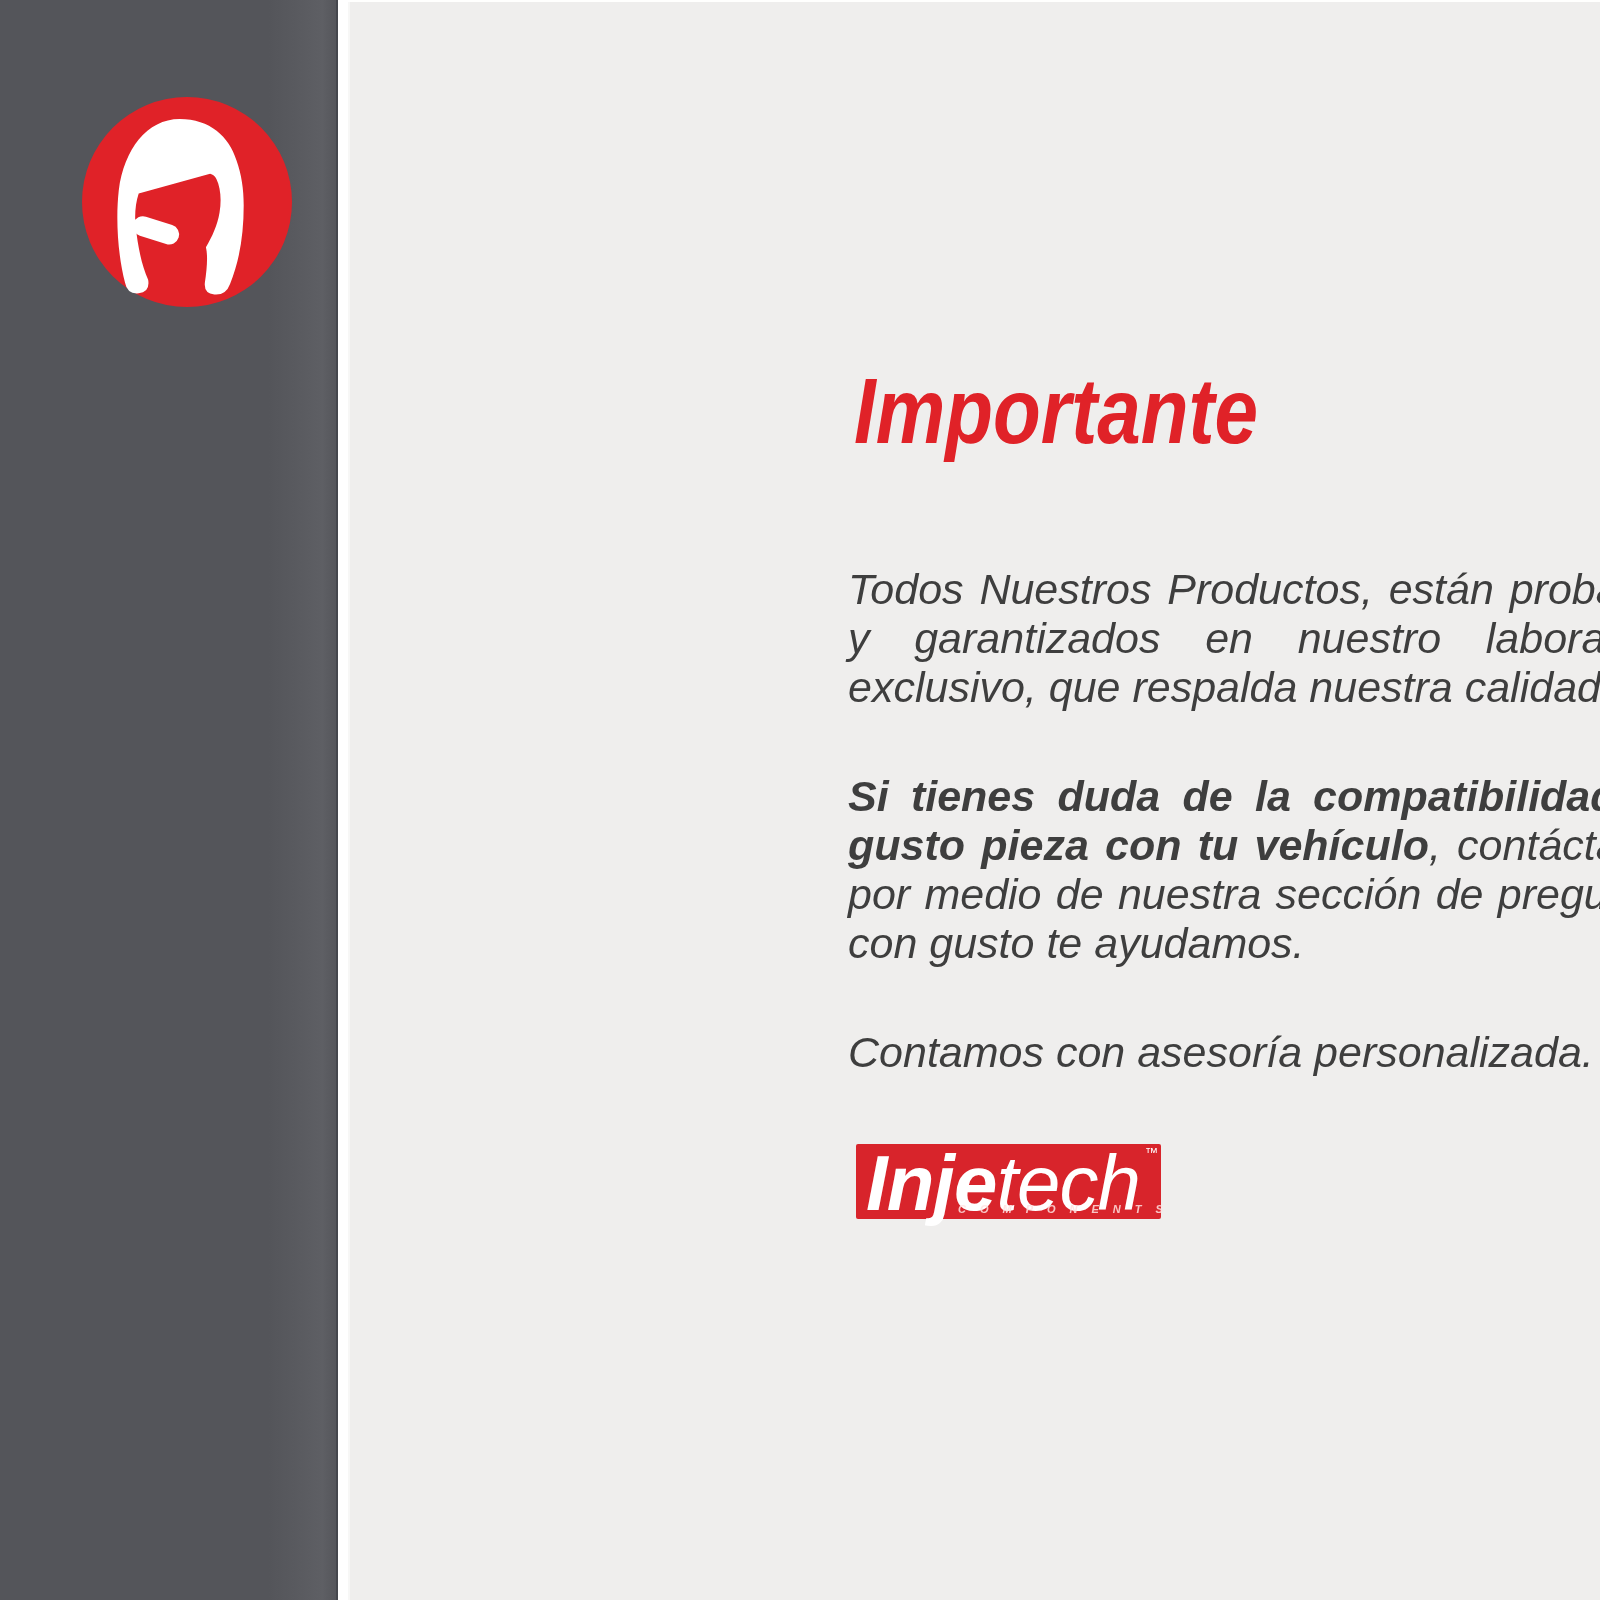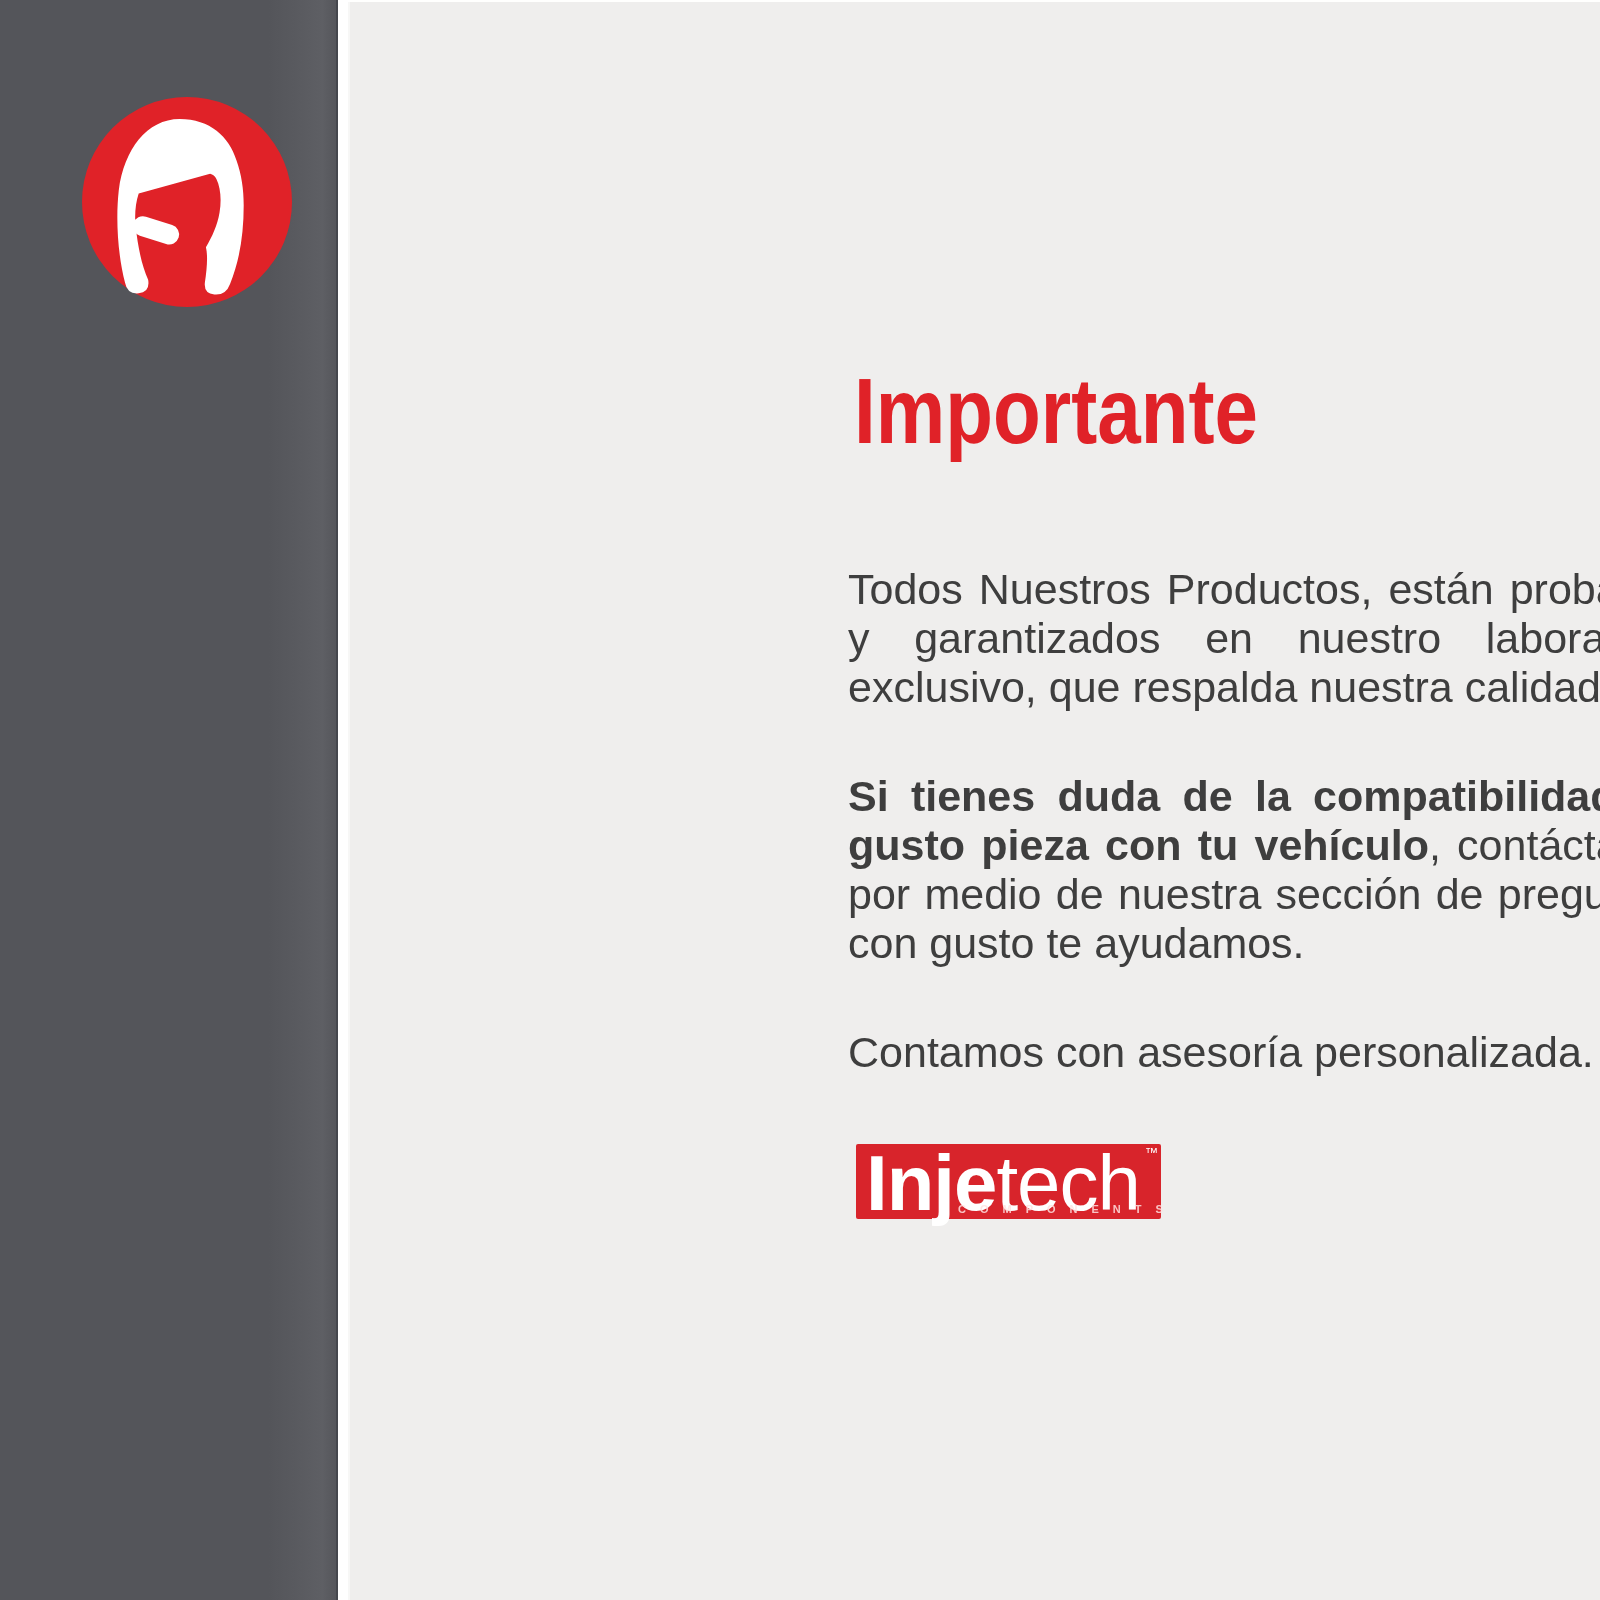--- a/index.html
+++ b/index.html
@@ -1,21 +1,21 @@
 <!DOCTYPE html>
 <html style="--accent-red: #e02228; --logo-red: #d8242b; --sidebar-gray: #54555a; --card-bg: #efeeed; --text-gray: #3e3e3e;"><head>
 <meta charset="utf-8">
 <style>
   html,body{margin:0;padding:0;}
   body{
     width:1600px;height:1600px;position:relative;overflow:hidden;
     background:#ffffff;
     font-family:"Liberation Sans","DejaVu Sans",sans-serif;
   }
-  .canvas{position:absolute;inset:0;}
+  .canvas{position:absolute;inset:0;font-style:italic;}
 
   
   .sidebar{
     position:absolute;left:0;top:0;width:336px;height:1600px;
     background:linear-gradient(90deg,var(--sidebar-gray,#54555a) 0%,var(--sidebar-gray,#54555a) 80%,#5e5f64 96%,#55565b 100%);
     border-right:2px solid #45474d;
   }
   .gap{
     position:absolute;left:338px;top:0;width:10px;height:1600px;
     background:#ffffff;

